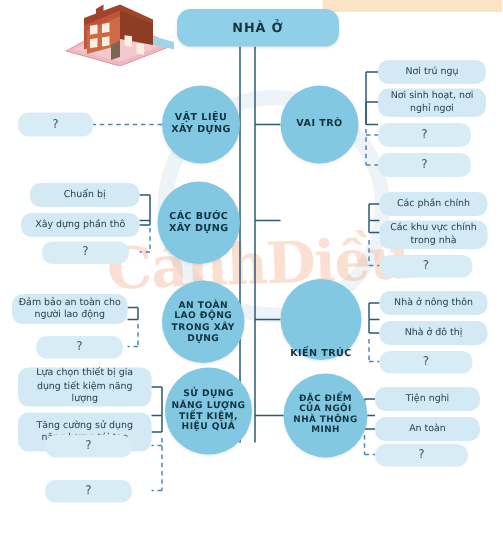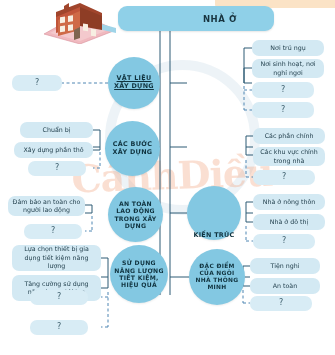--- a/index.html
+++ b/index.html
@@ -36,21 +36,20 @@
   
   svg.links{position:absolute;left:0;top:0;width:335px;height:355px;pointer-events:none;}
 
   
   .title-pill{
     position:absolute;
     background:#8fd0e8;border-radius:9px;
     display:flex;align-items:center;justify-content:center;
     color:#18343f;font-weight:bold;font-size:8.5px;letter-spacing:.6px;
     box-shadow:0 1px 2px rgba(0,0,0,.10);
-    padding-left:48px;
   }
 
   
   .node{
     position:absolute;border-radius:50%;
     background:#83c8e2;
     display:flex;align-items:center;justify-content:center;
     text-align:center;color:#10333f;font-weight:bold;
     line-height:1.22;letter-spacing:.3px;
     box-shadow:0 1px 2px rgba(0,0,0,.08);
@@ -157,22 +156,25 @@
       <path d="M246,226 L246,241 M246,241 L253,241"></path>
 
       <path d="M108,292 L108,327 M108,297 L101,297 M108,327 L101,327"></path>
 
       <path d="M243,290 L243,303 M243,303 L250,303"></path>
     </g>
   </svg>
 
   <div class="title-pill" style="left:118px;top:6px;width:108px;height:25px;">NHÀ Ở</div>
 
-  <div class="node" style="left:108px;top:57px;width:52px;height:52px;font-size:6.4px;text-decoration:underline;">
+  <div class="node" style="left:108px;top:57px;width:52px;height:52px;font-size:6.4px;">
     <span>VẬT LIỆU XÂY DỰNG</span>
+  </div>
+  <div class="node" style="left:187px;top:57px;width:52px;height:52px;font-size:6.4px;">
+    <span>VAI TRÒ</span>
   </div>
   <div class="node" style="left:105px;top:121px;width:55px;height:55px;font-size:6.4px;">
     <span>CÁC BƯỚC XÂY DỰNG</span>
   </div>
   <div class="node" style="left:108px;top:187px;width:55px;height:55px;font-size:6.1px;">
     <span>AN TOÀN LAO ĐỘNG TRONG XÂY DỰNG</span>
   </div>
   <div class="node" style="left:187px;top:186px;width:54px;height:54px;font-size:6.4px;align-items:flex-end;">
     <span>KIẾN TRÚC</span>
   </div>

